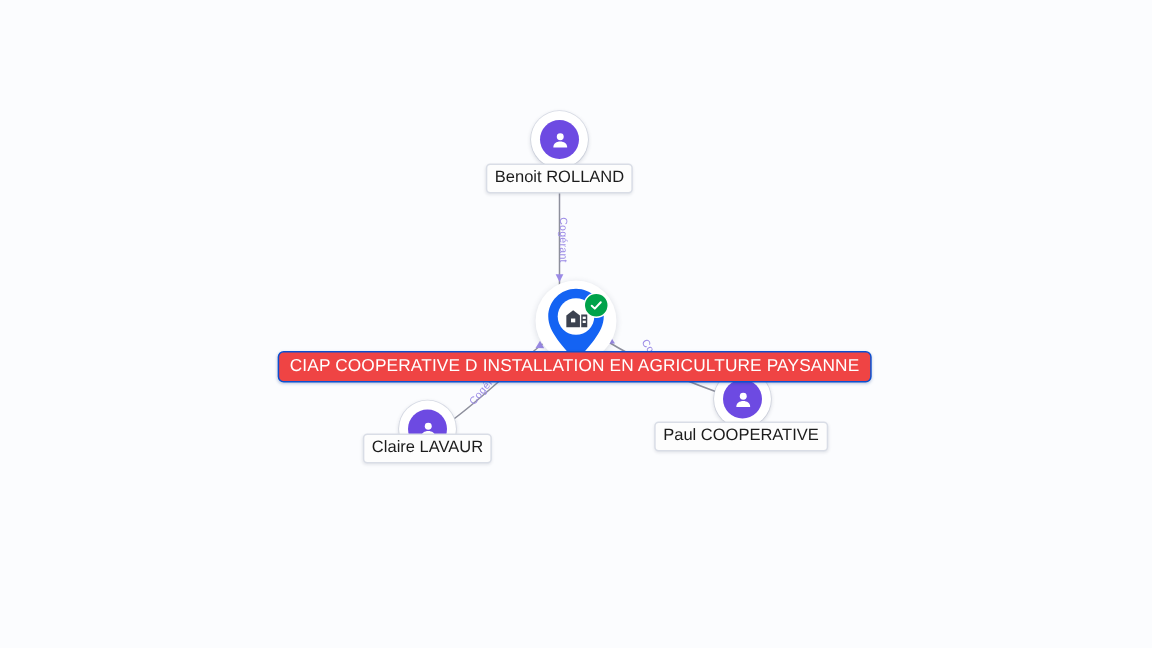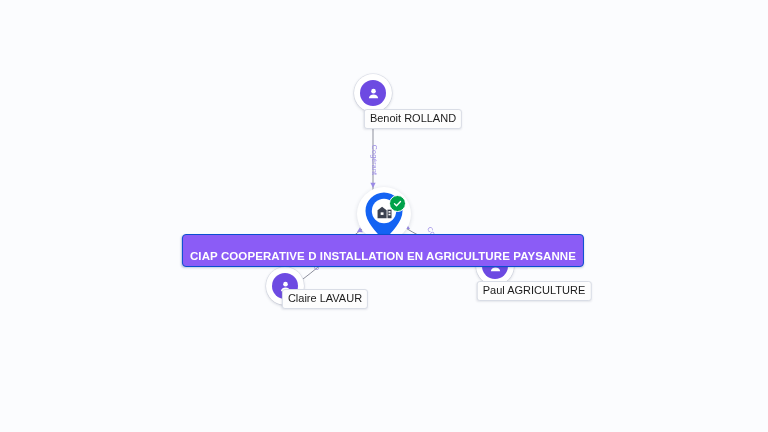--- a/index.html
+++ b/index.html
@@ -66,21 +66,20 @@
     transform: translateX(-50%);
     white-space: nowrap;
     background: #fdfdfd;
     border: 1px solid #d9dde6;
     border-radius: 3px;
     color: #1c1c1c;
     font-size: 11px;
     line-height: 13px;
     padding: 2px 5px 3px 5px;
     box-shadow: 0 1px 2px rgba(40,50,80,0.10);
-    margin-left: 40px;
   }
 
   
   .company-node {
     position: absolute;
     width: 0;
     height: 0;
   }
   .pin-halo {
     position: absolute;
@@ -120,30 +119,29 @@
     border: 1.5px solid #ffffff;
     display: flex;
     align-items: center;
     justify-content: center;
   }
 
   .company-label {
     position: absolute;
     transform: translateX(-50%);
     white-space: nowrap;
-    background: #8b5cf6;
+    background: #ef4444;
     border: 1px solid #0b4fd0;
     border-radius: 4px;
     color: #ffffff;
     font-size: 11.5px;
     line-height: 14px;
     letter-spacing: 0.1px;
-    padding: 14px 7px 3px 7px;
+    padding: 2px 7px 3px 7px;
     box-shadow: 0 1px 2px rgba(20,60,140,0.25);
-    font-weight: bold;
   }
 
   
   .edge-label {
     position: absolute;
     white-space: nowrap;
     color: #9b8ae6;
     font-size: 7px;
     line-height: 8px;
     letter-spacing: 0.2px;
@@ -185,21 +183,21 @@
 
   <div class="person-node" style="left:495px; top:266px;">
     <div class="avatar-ring"></div>
     <div class="avatar-disc">
       <svg width="15" height="15" viewBox="0 0 24 24" fill="#ffffff">
         <circle cx="12" cy="8.2" r="3.7"></circle>
         <path d="M4.6 19.6c0-4 3.4-6.2 7.4-6.2s7.4 2.2 7.4 6.2z"></path>
       </svg>
     </div>
   </div>
-  <div class="node-label" style="left:494px; top:281px;">Paul AGRICULTURE</div>
+  <div class="node-label" style="left:494px; top:281px;">Paul COOPERATIVE</div>
 
   <div class="person-node" style="left:285px; top:286px;">
     <div class="avatar-ring"></div>
     <div class="avatar-disc">
       <svg width="15" height="15" viewBox="0 0 24 24" fill="#ffffff">
         <circle cx="12" cy="8.2" r="3.7"></circle>
         <path d="M4.6 19.6c0-4 3.4-6.2 7.4-6.2s7.4 2.2 7.4 6.2z"></path>
       </svg>
     </div>
   </div>

